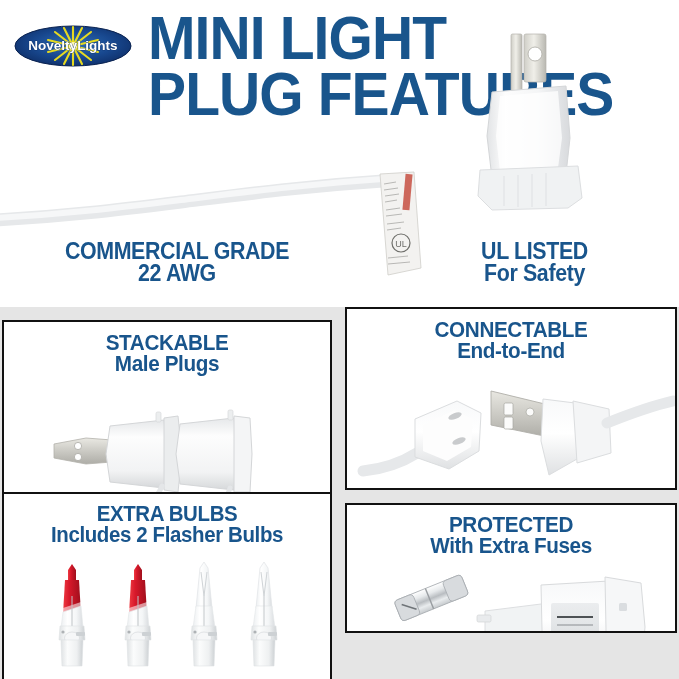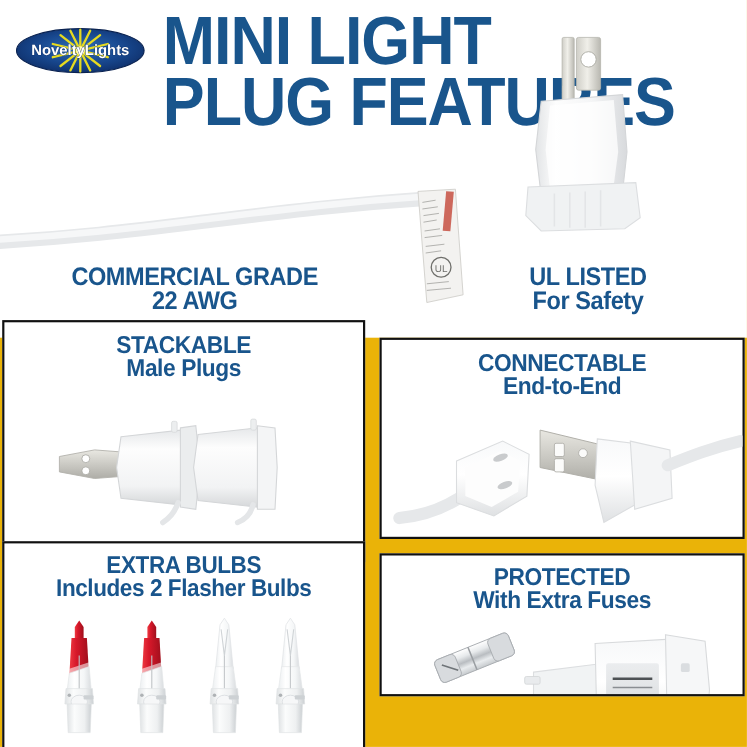--- a/index.html
+++ b/index.html
@@ -6,21 +6,21 @@
   * { box-sizing: border-box; margin: 0; padding: 0; }
   html, body {
     width: 679px; height: 679px;
     background: #ffffff;
     font-family: "Liberation Sans", sans-serif;
     overflow: hidden;
   }
   #sheet {
     position: relative;
     width: 679px; height: 679px;
-    background: #eab308;
+    background: #e5e5e5;
   }
 
   
   .panel {
     position: absolute;
     background: #ffffff;
     border: 2px solid #111111;
     overflow: hidden;
   }
   .panel.top { border: none; }
@@ -184,21 +184,21 @@
       <span class="l1">COMMERCIAL GRADE</span>
       <span class="l2">22 AWG</span>
     </div>
 
     <div class="hl cap-1" style="left:452px; top:240px; width:165px; font-size:23px; transform:scaleX(0.93);">
       <span class="l1">UL LISTED</span>
       <span class="l2">For Safety</span>
     </div>
   </div>
 
-  <div class="panel" style="left:2px; top:291px; width:330px; height:220px;">
+  <div class="panel" style="left:2px; top:320px; width:330px; height:220px;">
 
     <div class="hl" style="left:0; top:10px; width:100%; font-size:22px; transform:scaleX(0.94);">
       <span class="l1">STACKABLE</span>
       <span class="l2">Male Plugs</span>
     </div>
 
     <div class="art" style="left:48px; top:84px; width:240px; height:98px;">
       <svg width="240" height="98" viewBox="0 0 240 98">
         <defs>
           <linearGradient id="sbody" x1="0" y1="0" x2="0" y2="1">

